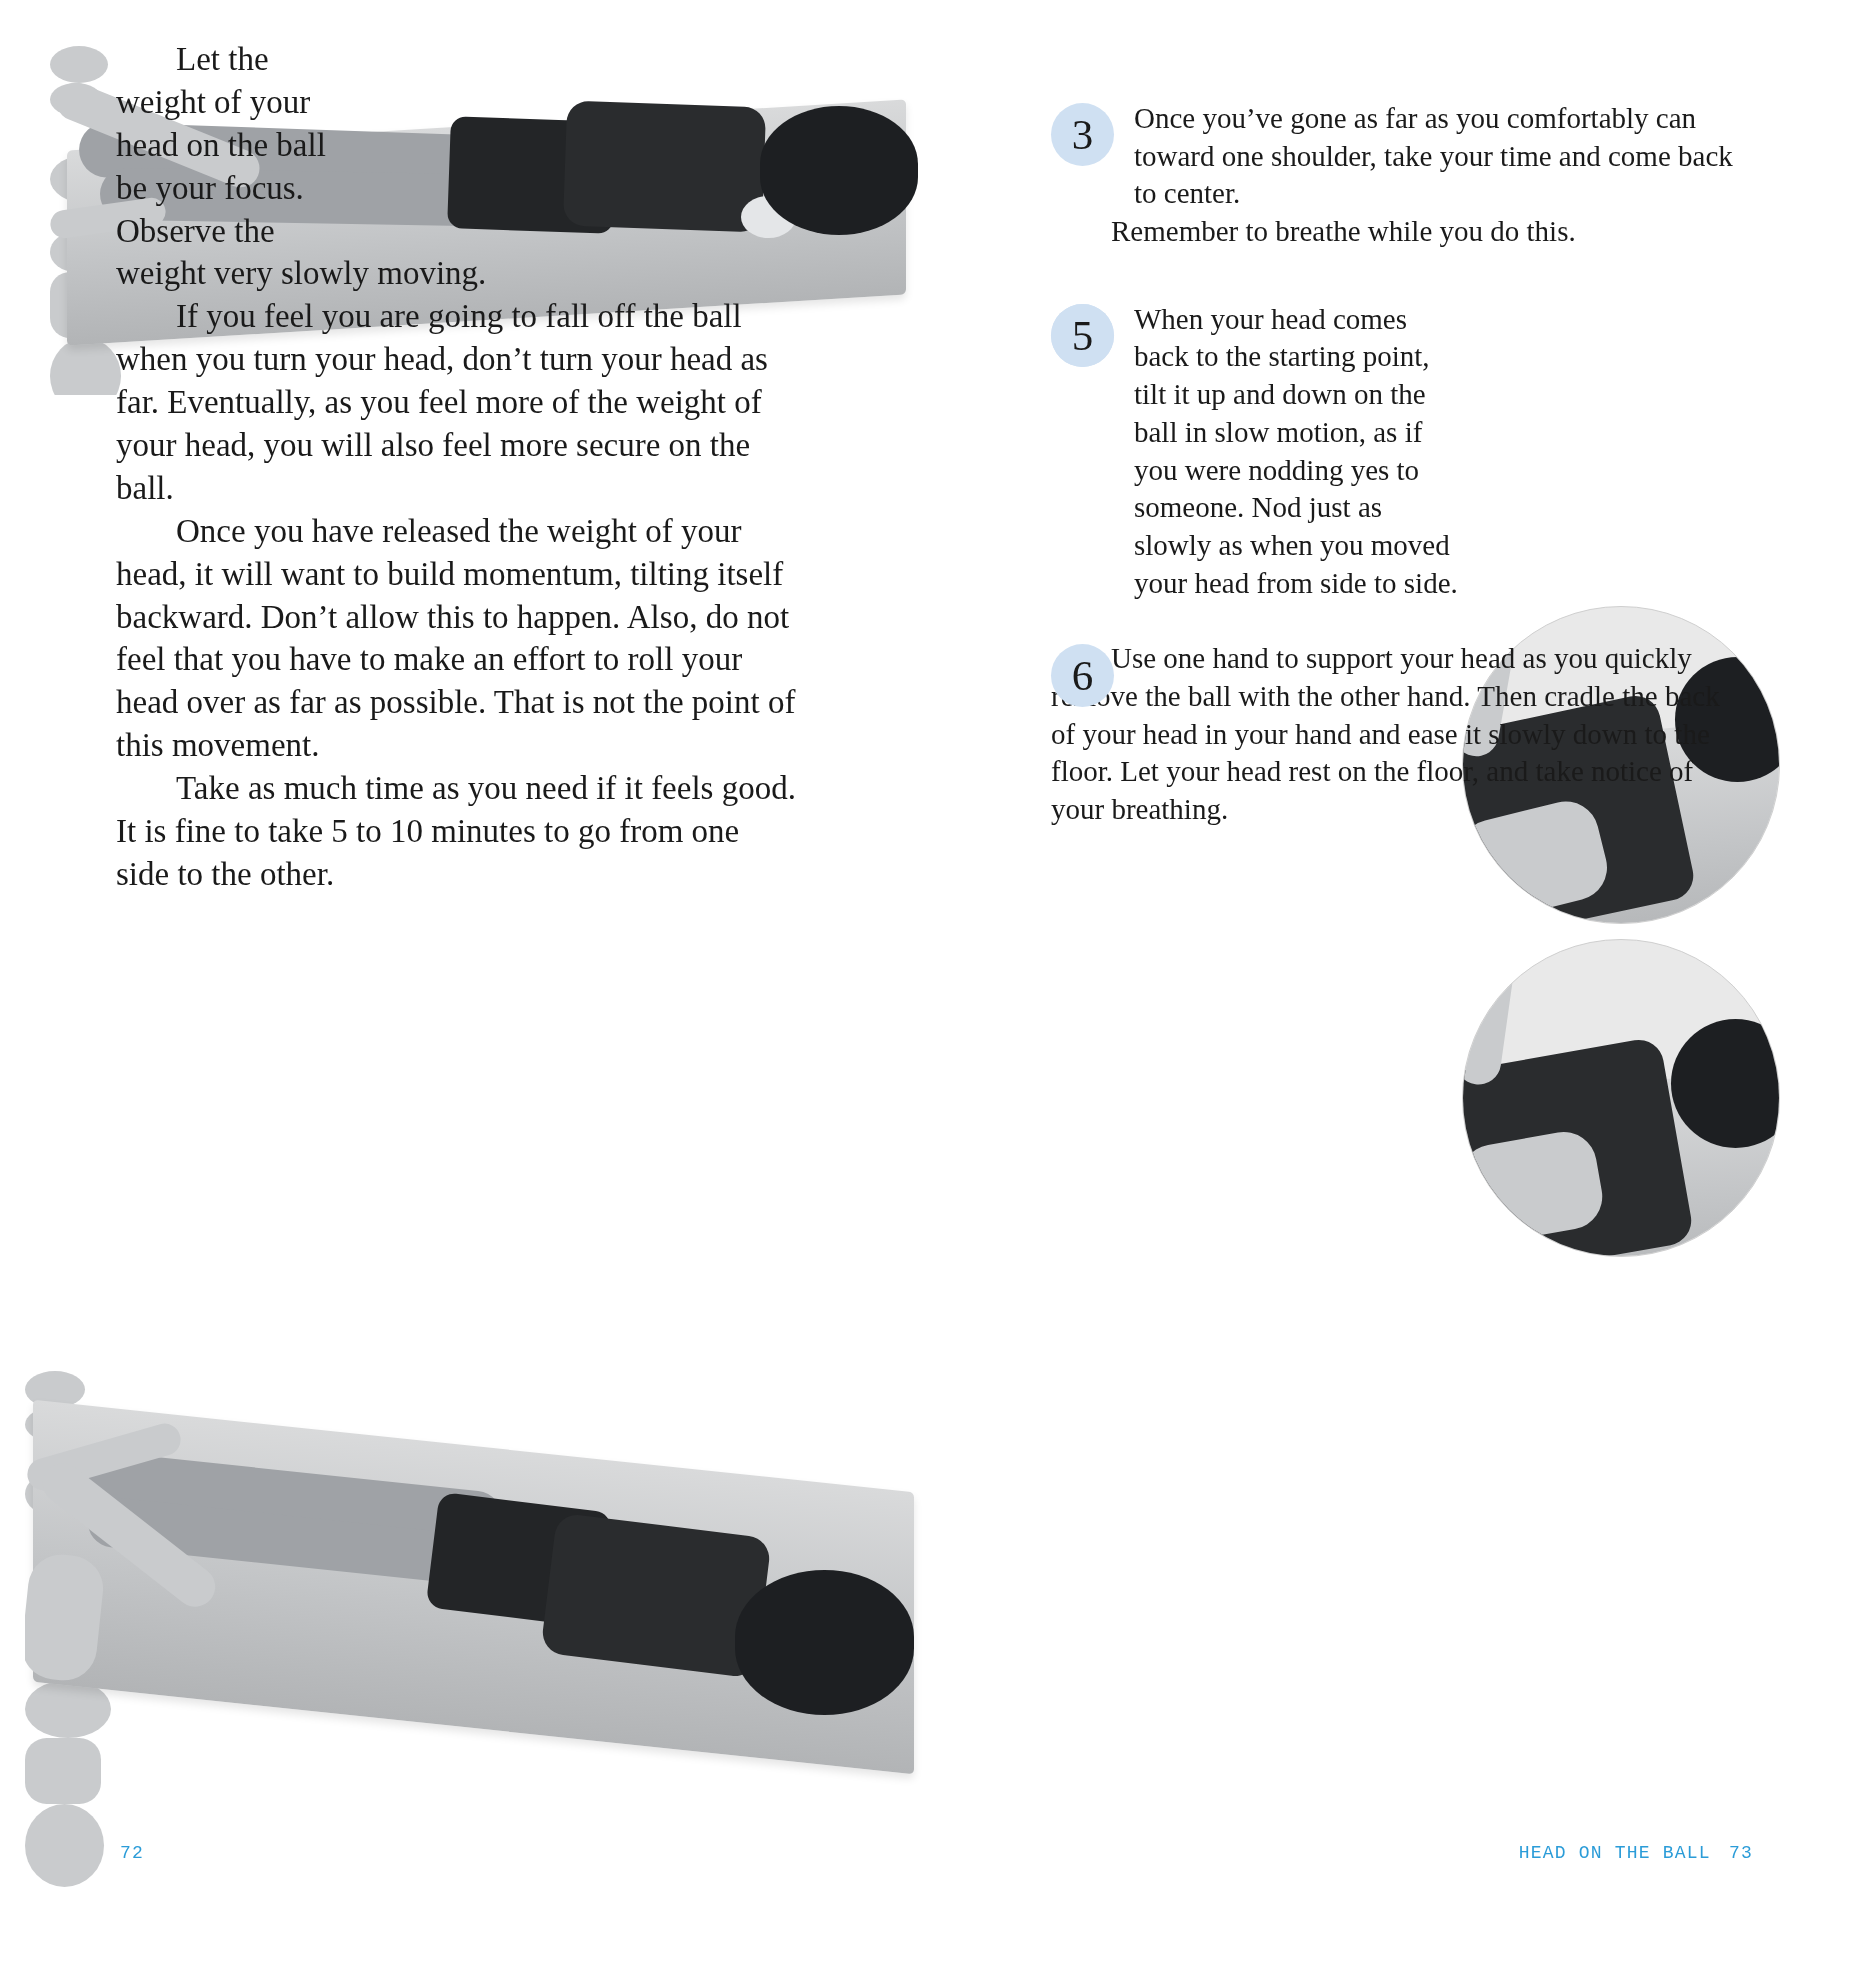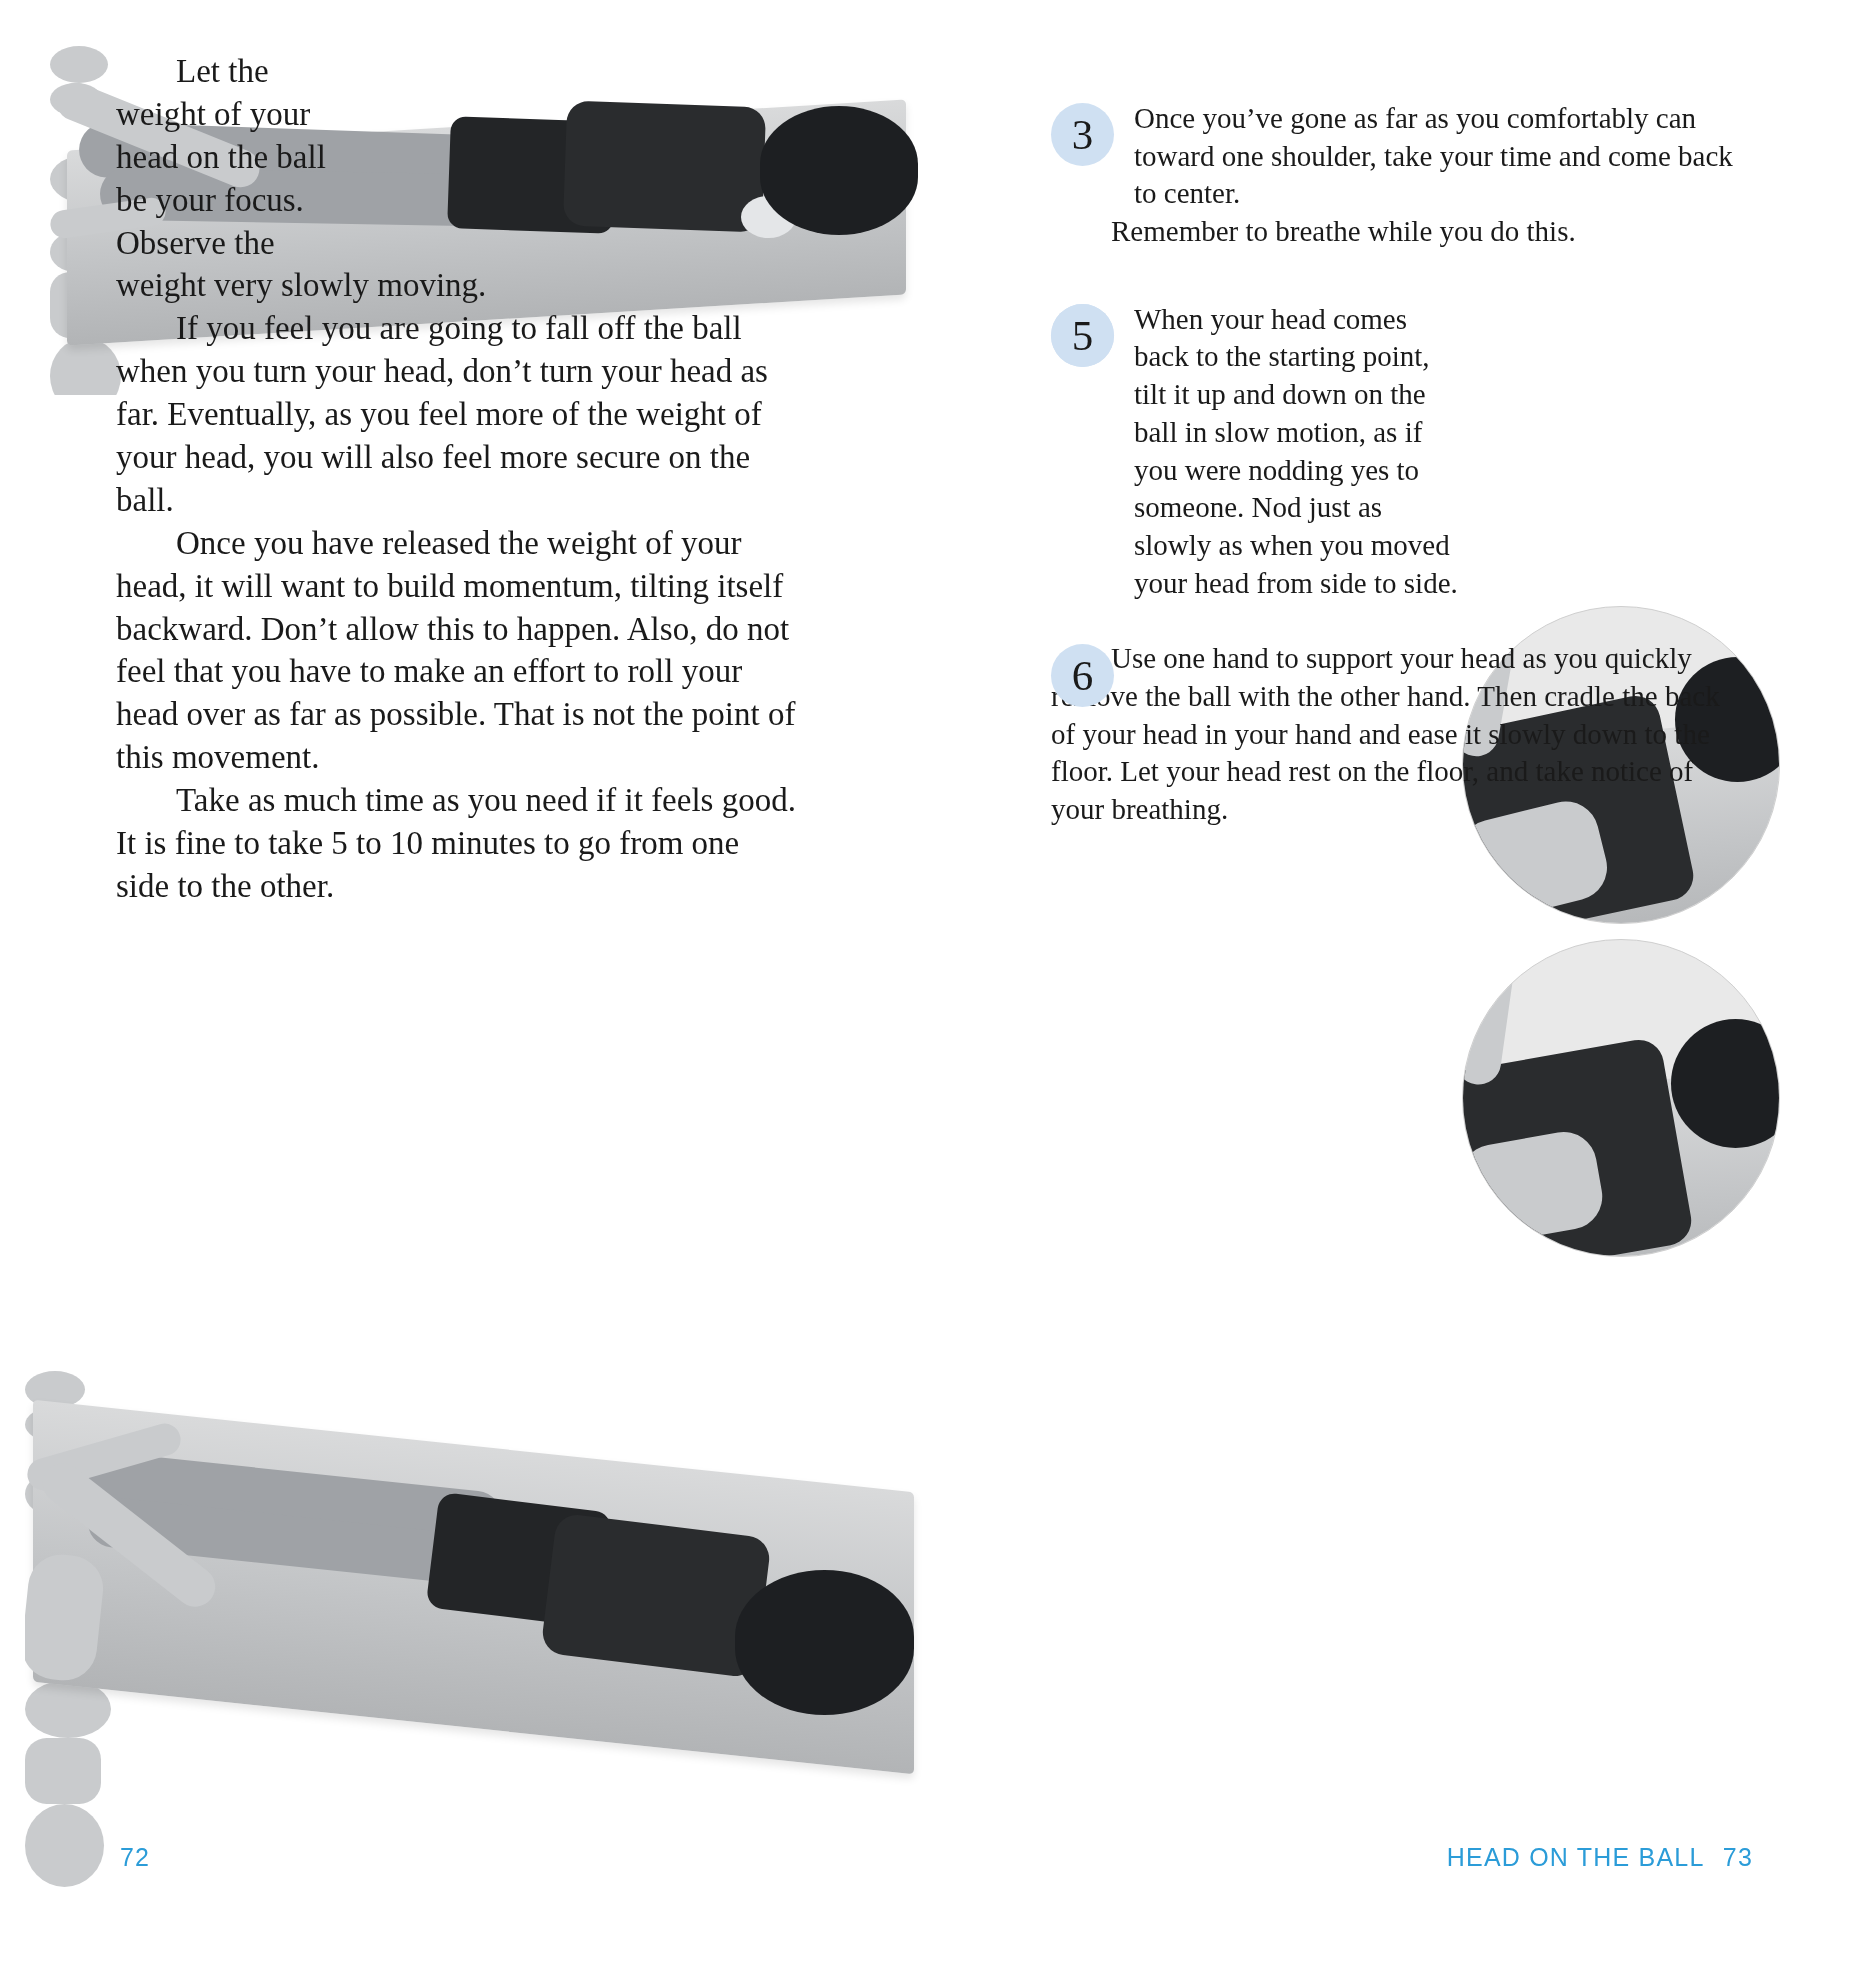--- a/index.html
+++ b/index.html
@@ -14,21 +14,21 @@
     background: #ffffff;
     font-family: "Liberation Serif", serif;
     color: #1a1a1a;
     overflow: hidden;
   }
 
   
   .col-left {
     position: absolute;
     left: 116px;
-    top: 50px;
+    top: 38px;
     width: 681px;
   }
   .col-right {
     position: absolute;
     left: 1051px;
     top: 100px;
     width: 689px;
   }
 
   
@@ -138,22 +138,22 @@
   }
   .step-body p.cont { text-indent: 60px; }
   .hang {
     
     padding-left: 83px;
   }
 
   
   .folio {
     position: absolute;
-    font-family: Liberation Sans, sans-serif;
-    font-size: 25px;
+    font-family: Liberation Mono, monospace;
+    font-size: 18px;
     color: #2b9cd8;
     letter-spacing: 1.2px;
   }
   #folio-left {
     left: 120px;
     top: 1843px;
   }
   #folio-right {
     right: 116px;
     top: 1843px;

